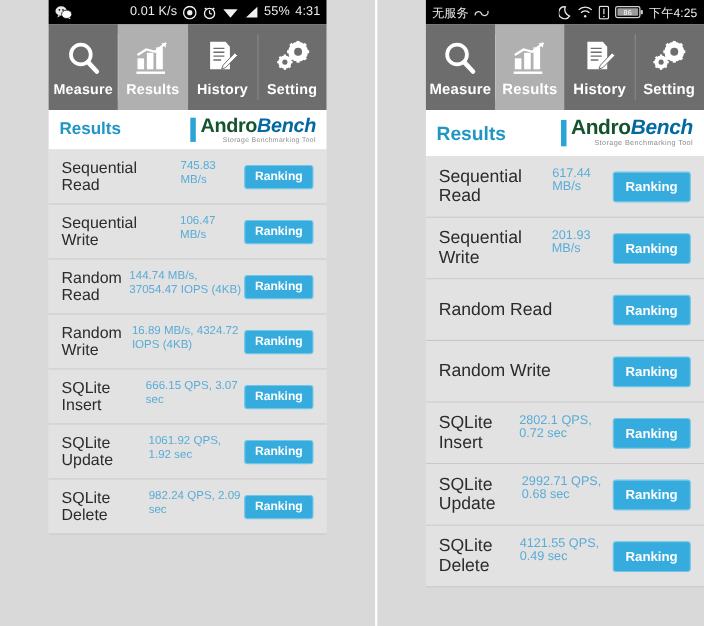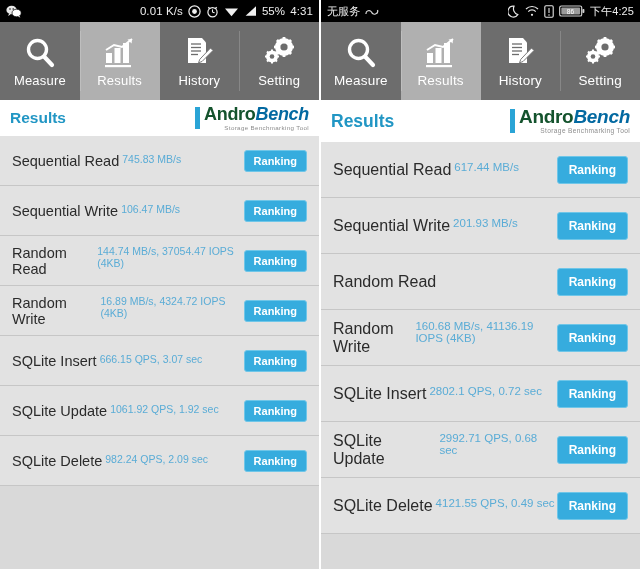--- a/index.html
+++ b/index.html
@@ -4,21 +4,21 @@
 <style>
   * { margin:0; padding:0; box-sizing:border-box; }
   html,body {
     width:640px; height:569px;
     background:#d9d9d9;
     font-family:"Liberation Sans","DejaVu Sans",sans-serif;
     overflow:hidden;
   }
   .screen { position:relative; width:640px; height:569px; display:flex; }
 
-  .phone { position:relative; height:569px; overflow:hidden; background:#d9d9d9; }
+  .phone { position:relative; height:569px; overflow:hidden; background:#d9d9d9;margin-left:44px; }
   .phone.left  { width:319px; }
   .phone.divider { width:2px; background:#ffffff; height:569px; }
   .phone.right { width:319px; }
 
   
   .statusbar {
     height:22px; background:#000; color:#f2f2f2;
     display:flex; align-items:center; padding:0 6px;
     font-size:11.5px; letter-spacing:0.1px;
   }
@@ -38,21 +38,21 @@
     gap:5px; color:#fff; position:relative;
   }
   .tab + .tab::before{
     content:""; position:absolute; left:0; top:9px; bottom:9px;
     width:1px; background:rgba(255,255,255,0.18);
   }
   .tab.active { background:#b0b0b0; }
   .tab.active + .tab::before { background:transparent; }
   .tab-ico { height:34px; display:flex; align-items:flex-end; }
   .tab-ico svg { display:block; }
-  .tab-label { font-size:13px; font-weight:400; letter-spacing:0.2px; }
+  .tab-label { font-size:13px; font-weight:700; letter-spacing:0.2px; }
   .right .tab-label { font-size:13.5px; }
 
   
   .page-header {
     background:#fff; display:flex; align-items:center;
     justify-content:space-between; padding:0 10px;
   }
   .left .page-header { height:36px; }
   .right .page-header { height:42px; }
   .page-title { color:#2196c4; font-weight:700; font-size:15.5px; }
@@ -420,21 +420,20 @@
         </div>
         <div class="row">
           <span class="row-texts">
             <span class="row-title">Random Read</span>
           </span>
           <span class="ranking-btn">Ranking</span>
         </div>
         <div class="row">
           <span class="row-texts">
             <span class="row-title">Random Write</span>
-            <span class="row-sub">160.68 MB/s, 41136.19 IOPS (4KB)</span>
           </span>
           <span class="ranking-btn">Ranking</span>
         </div>
         <div class="row">
           <span class="row-texts">
             <span class="row-title">SQLite Insert</span>
             <span class="row-sub">2802.1 QPS, 0.72 sec</span>
           </span>
           <span class="ranking-btn">Ranking</span>
         </div>

